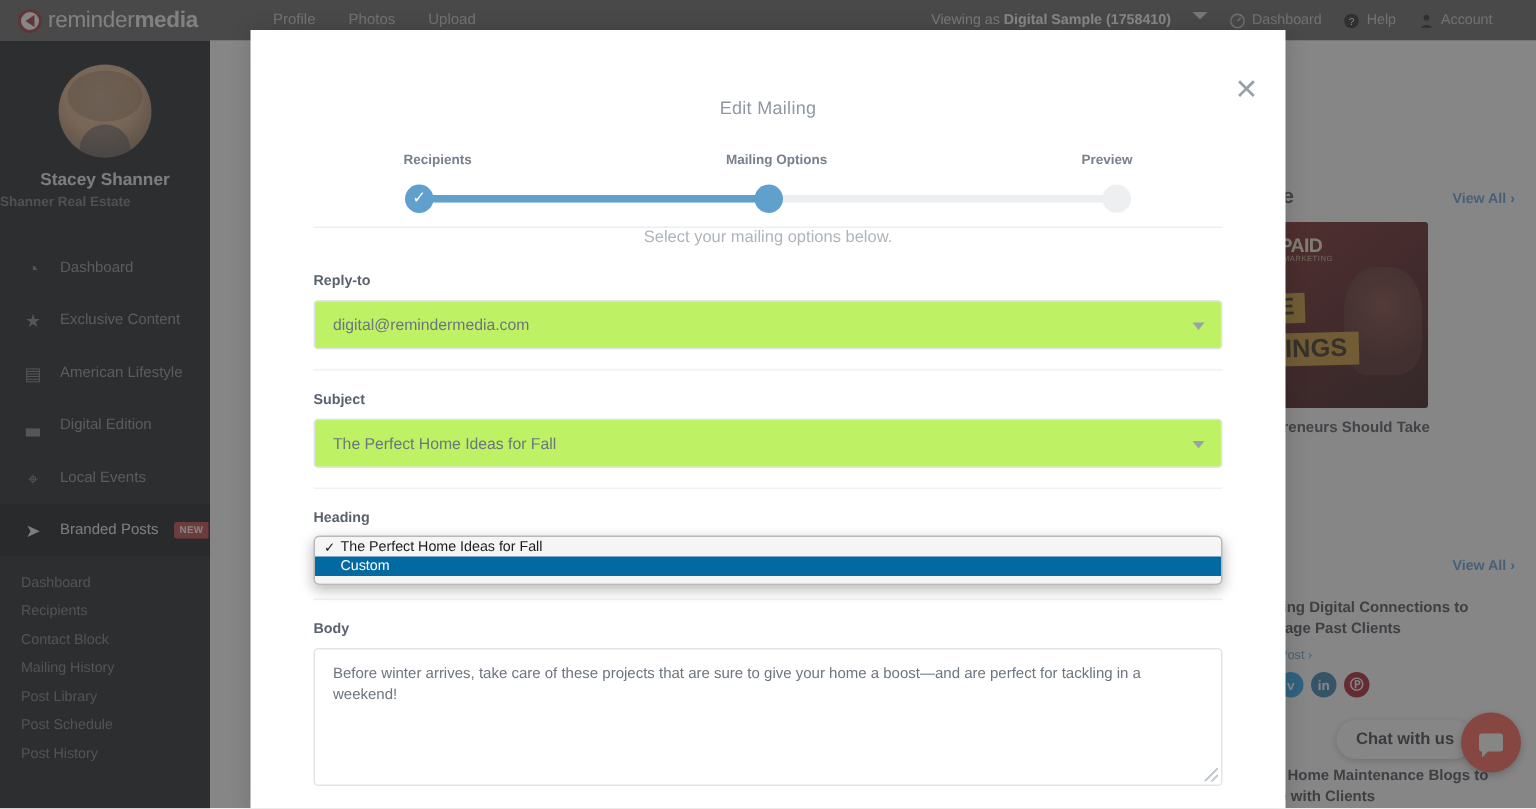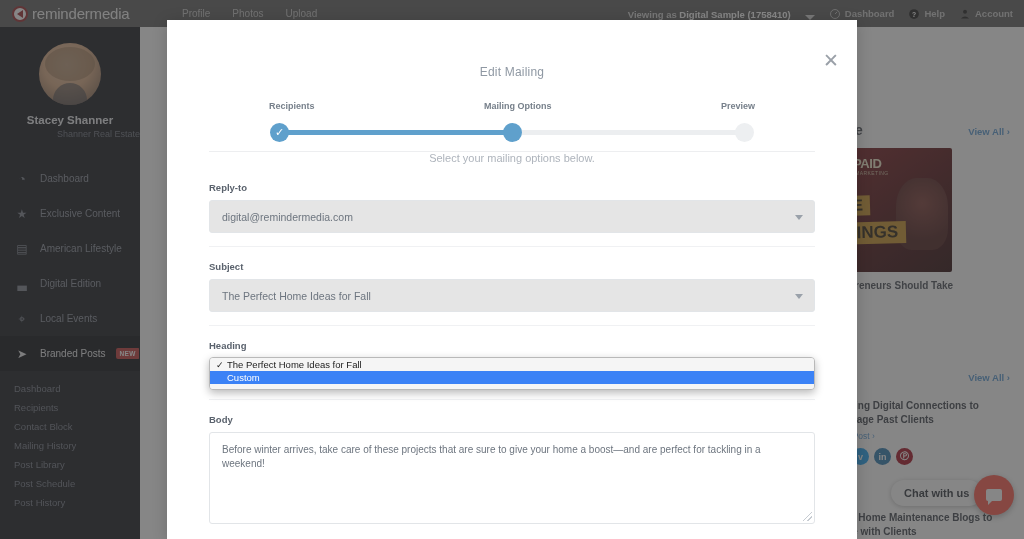--- a/index.html
+++ b/index.html
@@ -25,24 +25,24 @@
     width:16px; height:16px; border-radius:50%;
     border:2px solid #9b2a2f; background:#fff;
     display:flex; align-items:center; justify-content:center;
     margin-right:4px; flex:0 0 auto;
   }
   .brand-mark i {
     width:0;height:0;border-top:4px solid transparent;border-bottom:4px solid transparent;
     border-right:6px solid #9b2a2f; display:block;
   }
   .brand-text { font-size:15px; color:#f2f2f2; letter-spacing:-0.2px; white-space:nowrap;}
-  .brand-text b { font-weight:normal; }
+  .brand-text b { font-weight:bold; }
   .topnav { display:flex; gap:22px; margin-left:18px; }
   .topnav a { font-size:10px; color:#c9c9c9; text-decoration:none; }
-  .top-right { margin-left:auto; display:flex; align-items:flex-end; gap:14px; margin-right:11px;font-weight:bold; }
+  .top-right { margin-left:auto; display:flex; align-items:flex-start; gap:14px; margin-right:29px; }
   .viewing-as { font-size:9.5px; color:#dadada; white-space:nowrap; }
   .viewing-as b { color:#ffffff; }
   .caret-dn { width:0;height:0;border-left:5px solid transparent;border-right:5px solid transparent;border-top:5px solid #d8d8d8; }
   .tr-item { display:flex; align-items:center; gap:4px; font-size:9.5px; color:#c9c9c9; }
   .tr-ico { width:12px; height:12px; display:inline-block; }
 
   
   .sidebar {
     position:absolute; top:27px; left:0; width:140px; height:512px;
     background:#15181f; color:#9ba0ab;
@@ -55,21 +55,21 @@
   }
   .avatar:after{
     content:""; position:absolute; left:14px; bottom:0; width:34px; height:22px;
     border-radius:18px 18px 0 0; background:#3b3f4a; opacity:.55;
   }
   .avatar:before{
     content:""; position:absolute; left:6px; top:4px; width:50px; height:34px;
     border-radius:50%; background:#8a6b4b; opacity:.45;
   }
   .sb-name { text-align:center; font-size:11.5px; color:#e8e9ec; font-weight:bold; margin-top:9px; }
-  .sb-sub  { text-align:right; font-size:9px; color:#6e737e; margin-top:3px; }
+  .sb-sub  { text-align:left; font-size:9px; color:#6e737e; margin-top:3px;font-weight:bold; }
   .sb-nav { margin-top:22px; }
   .sb-item {
     display:flex; align-items:center; height:35px; padding-left:14px;
     font-size:10px; color:#8b909b; gap:10px; position:relative;
   }
   .sb-item .glyph { width:16px; text-align:center; font-size:12px; color:#7d828d; }
   .sb-item.active { background:#0c0e13; color:#e6e7ea; }
   .sb-item.active .glyph{ color:#e6e7ea; }
   .sb-item.active:after{
     content:""; position:absolute; right:-8px; top:50%; transform:translateY(-50%);
@@ -156,42 +156,42 @@
   .dot .chk { color:#fff; font-size:11px; line-height:19px; text-align:center; display:block; }
 
   .divider { height:1px; background:#edeef0; margin:8px 42px 0 42px; }
   .hint { text-align:center; font-size:11px; color:#aeb4bc; margin-top:0; }
 
   .fields { padding:0 42px; margin-top:18px; }
   .field { margin-bottom:6px; position:relative; }
   .flabel { font-size:9.5px; font-weight:bold; color:#5a626d; margin-bottom:7px; display:block; }
   .fselect, .finput {
     width:100%; height:33px; border:1px solid #e2e5e8; border-radius:3px;
-    background:#e5e5e5; font-size:10.5px; color:#6d757f;
+    background:#bef264; font-size:10.5px; color:#6d757f;
     display:flex; align-items:center; padding:0 12px; position:relative;
   }
   .fselect .arrow {
     position:absolute; right:11px; top:50%; margin-top:-2px;
     width:0;height:0;border-left:4px solid transparent;border-right:4px solid transparent;
     border-top:5px solid #9aa1aa;
   }
   .frule { height:1px; background:#f0f1f3; margin:13px 0 14px 0; }
 
   
   .select-popup {
     position:absolute; left:0; top:0; width:100%;
     background:#f5f5f5; border:1px solid #b9b9b9; border-radius:4px;
     box-shadow:0 3px 9px rgba(0,0,0,.28); overflow:hidden; z-index:60;
   }
   .opt {
     height:13px; display:flex; align-items:center; font-size:9.5px; color:#1b1b1b;
     padding-left:6px; background:#f5f5f5; white-space:nowrap;
   }
   .opt .tick { width:11px; display:inline-block; font-size:9px; }
-  .opt.sel { background:#3b82f6; color:#ffffff; }
+  .opt.sel { background:#0369a1; color:#ffffff; }
   .popup-foot { height:5px; background:#f5f5f5; }
 
   .ftextarea {
     width:100%; height:92px; border:1px solid #e2e5e8; border-radius:3px;
     background:#fff; font-size:10px; color:#6d757f; padding:10px 12px;
     line-height:1.4; position:relative; overflow:hidden;
   }
   .resize-grip {
     position:absolute; right:2px; bottom:2px; width:9px; height:9px;
     background:linear-gradient(135deg,transparent 45%,#c7ccd2 45%,#c7ccd2 55%,transparent 55%),

